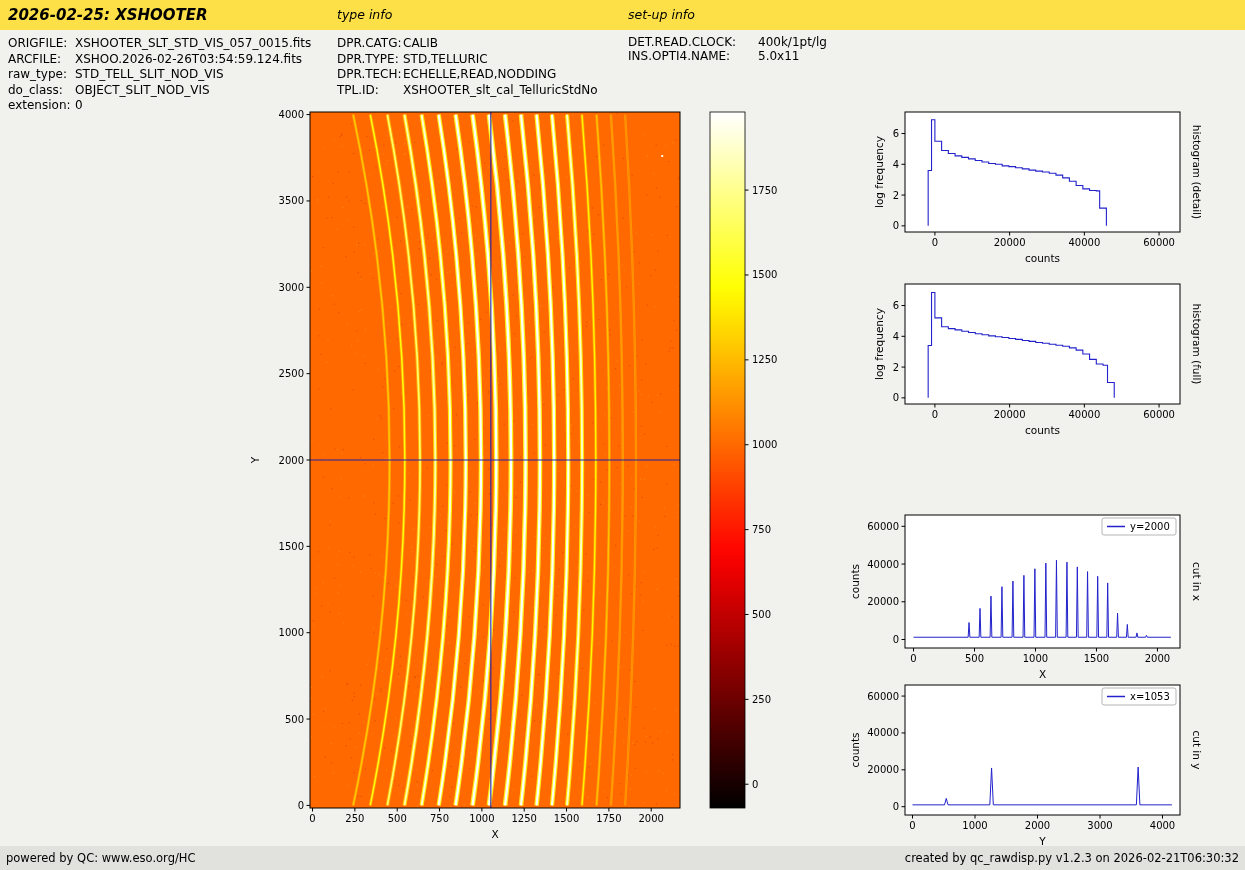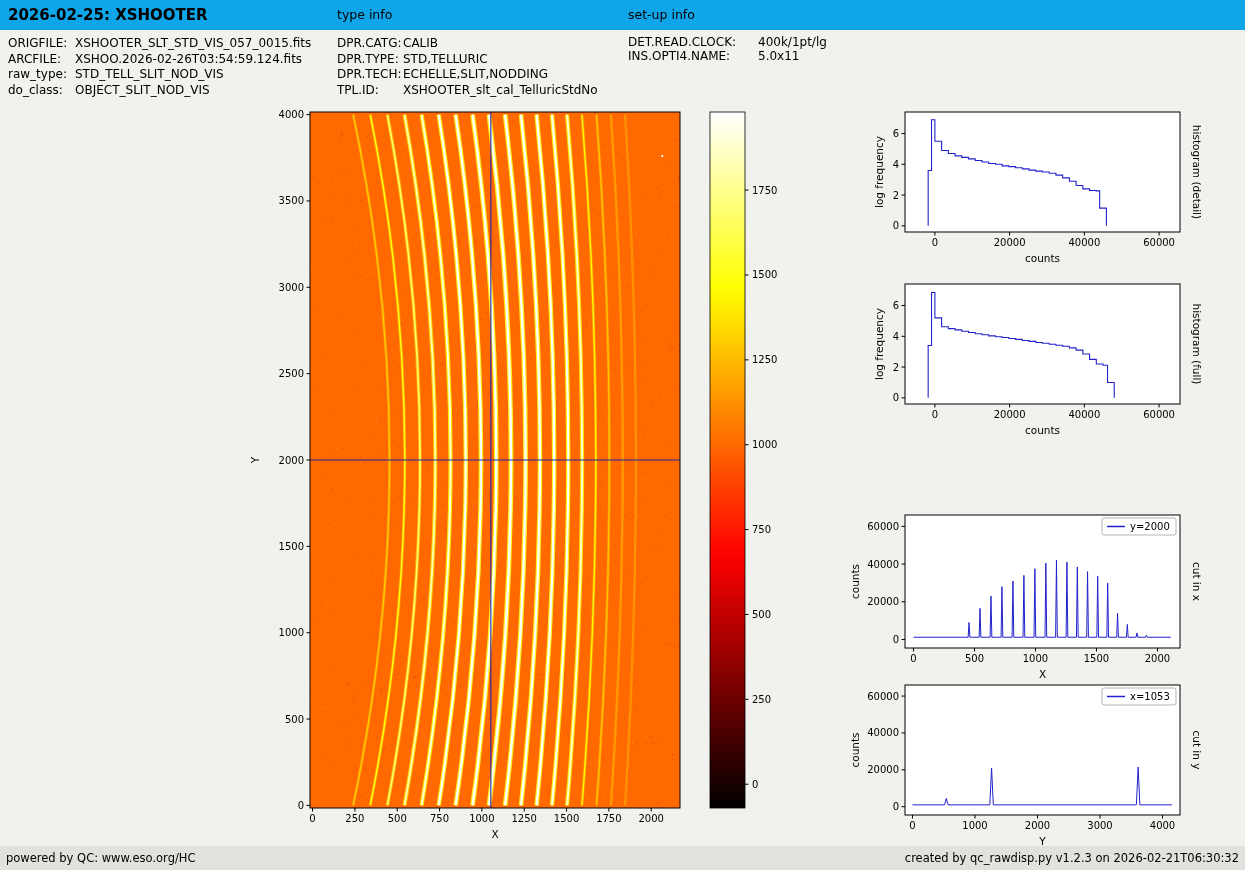--- a/index.html
+++ b/index.html
@@ -1,19 +1,19 @@
 <!DOCTYPE html>
 <html><head>
 <meta charset="utf-8">
 <style>
   *{margin:0;padding:0;box-sizing:border-box;}
   html,body{background:#f1f1ee;}
   #app{position:relative;width:1245px;height:870px;background:#f1f1ee;
        font-family:"DejaVu Sans","Liberation Sans",sans-serif;color:#000;overflow:hidden;}
-  .titlebar{position:absolute;left:0;top:0;width:100%;height:30px;background:#0ea5e9;}
+  .titlebar{position:absolute;left:0;top:0;width:100%;height:30px;background:#fde047;font-style:italic;}
   .titlebar .title{position:absolute;left:8px;top:0;line-height:30px;font-size:15px;font-weight:bold;}
   .seclabel{position:absolute;top:0;line-height:30px;font-size:12.5px;}
   #type-info-label{left:337px;}
   #setup-info-label{left:628px;}
   .meta{position:absolute;top:36px;font-size:12px;line-height:15.6px;}
   .meta .row{white-space:nowrap;}
   .meta .lbl{display:inline-block;}
   #meta-file{left:8px;}   #meta-file .lbl{width:67px;}
   #meta-type{left:337px;} #meta-type .lbl{width:66px;}
   #meta-setup{left:628px;font-size:12px;line-height:13.5px;} #meta-setup .lbl{width:130px;}
@@ -37,26 +37,27 @@
     <div class="title">2026-02-25: XSHOOTER</div>
     <div class="seclabel" id="type-info-label">type info</div>
     <div class="seclabel" id="setup-info-label">set-up info</div>
   </div>
 
   <div class="meta" id="meta-file">
     <div class="row"><span class="lbl">ORIGFILE:</span><span class="val">XSHOOTER_SLT_STD_VIS_057_0015.fits</span></div>
     <div class="row"><span class="lbl">ARCFILE:</span><span class="val">XSHOO.2026-02-26T03:54:59.124.fits</span></div>
     <div class="row"><span class="lbl">raw_type:</span><span class="val">STD_TELL_SLIT_NOD_VIS</span></div>
     <div class="row"><span class="lbl">do_class:</span><span class="val">OBJECT_SLIT_NOD_VIS</span></div>
+    <div class="row"><span class="lbl">extension:</span><span class="val">0</span></div>
   </div>
 
   <div class="meta" id="meta-type">
     <div class="row"><span class="lbl">DPR.CATG:</span><span class="val">CALIB</span></div>
     <div class="row"><span class="lbl">DPR.TYPE:</span><span class="val">STD,TELLURIC</span></div>
-    <div class="row"><span class="lbl">DPR.TECH:</span><span class="val">ECHELLE,SLIT,NODDING</span></div>
+    <div class="row"><span class="lbl">DPR.TECH:</span><span class="val">ECHELLE,READ,NODDING</span></div>
     <div class="row"><span class="lbl">TPL.ID:</span><span class="val">XSHOOTER_slt_cal_TelluricStdNo</span></div>
   </div>
 
   <div class="meta" id="meta-setup">
     <div class="row"><span class="lbl">DET.READ.CLOCK:</span><span class="val">400k/1pt/lg</span></div>
     <div class="row"><span class="lbl">INS.OPTI4.NAME:</span><span class="val">5.0x11</span></div>
   </div>
 
   <div class="figure" id="fig-main">
     <svg width="580" height="764" viewBox="0 0 580 764">

